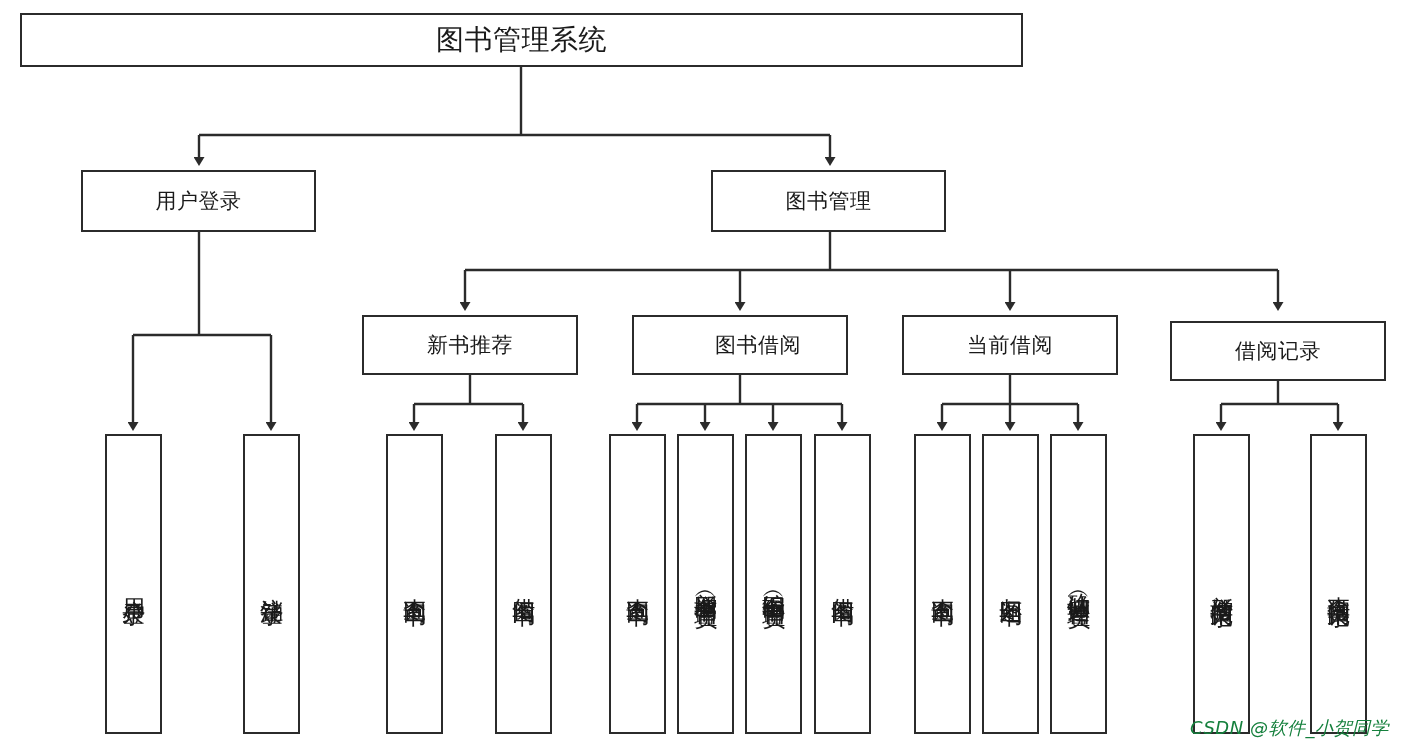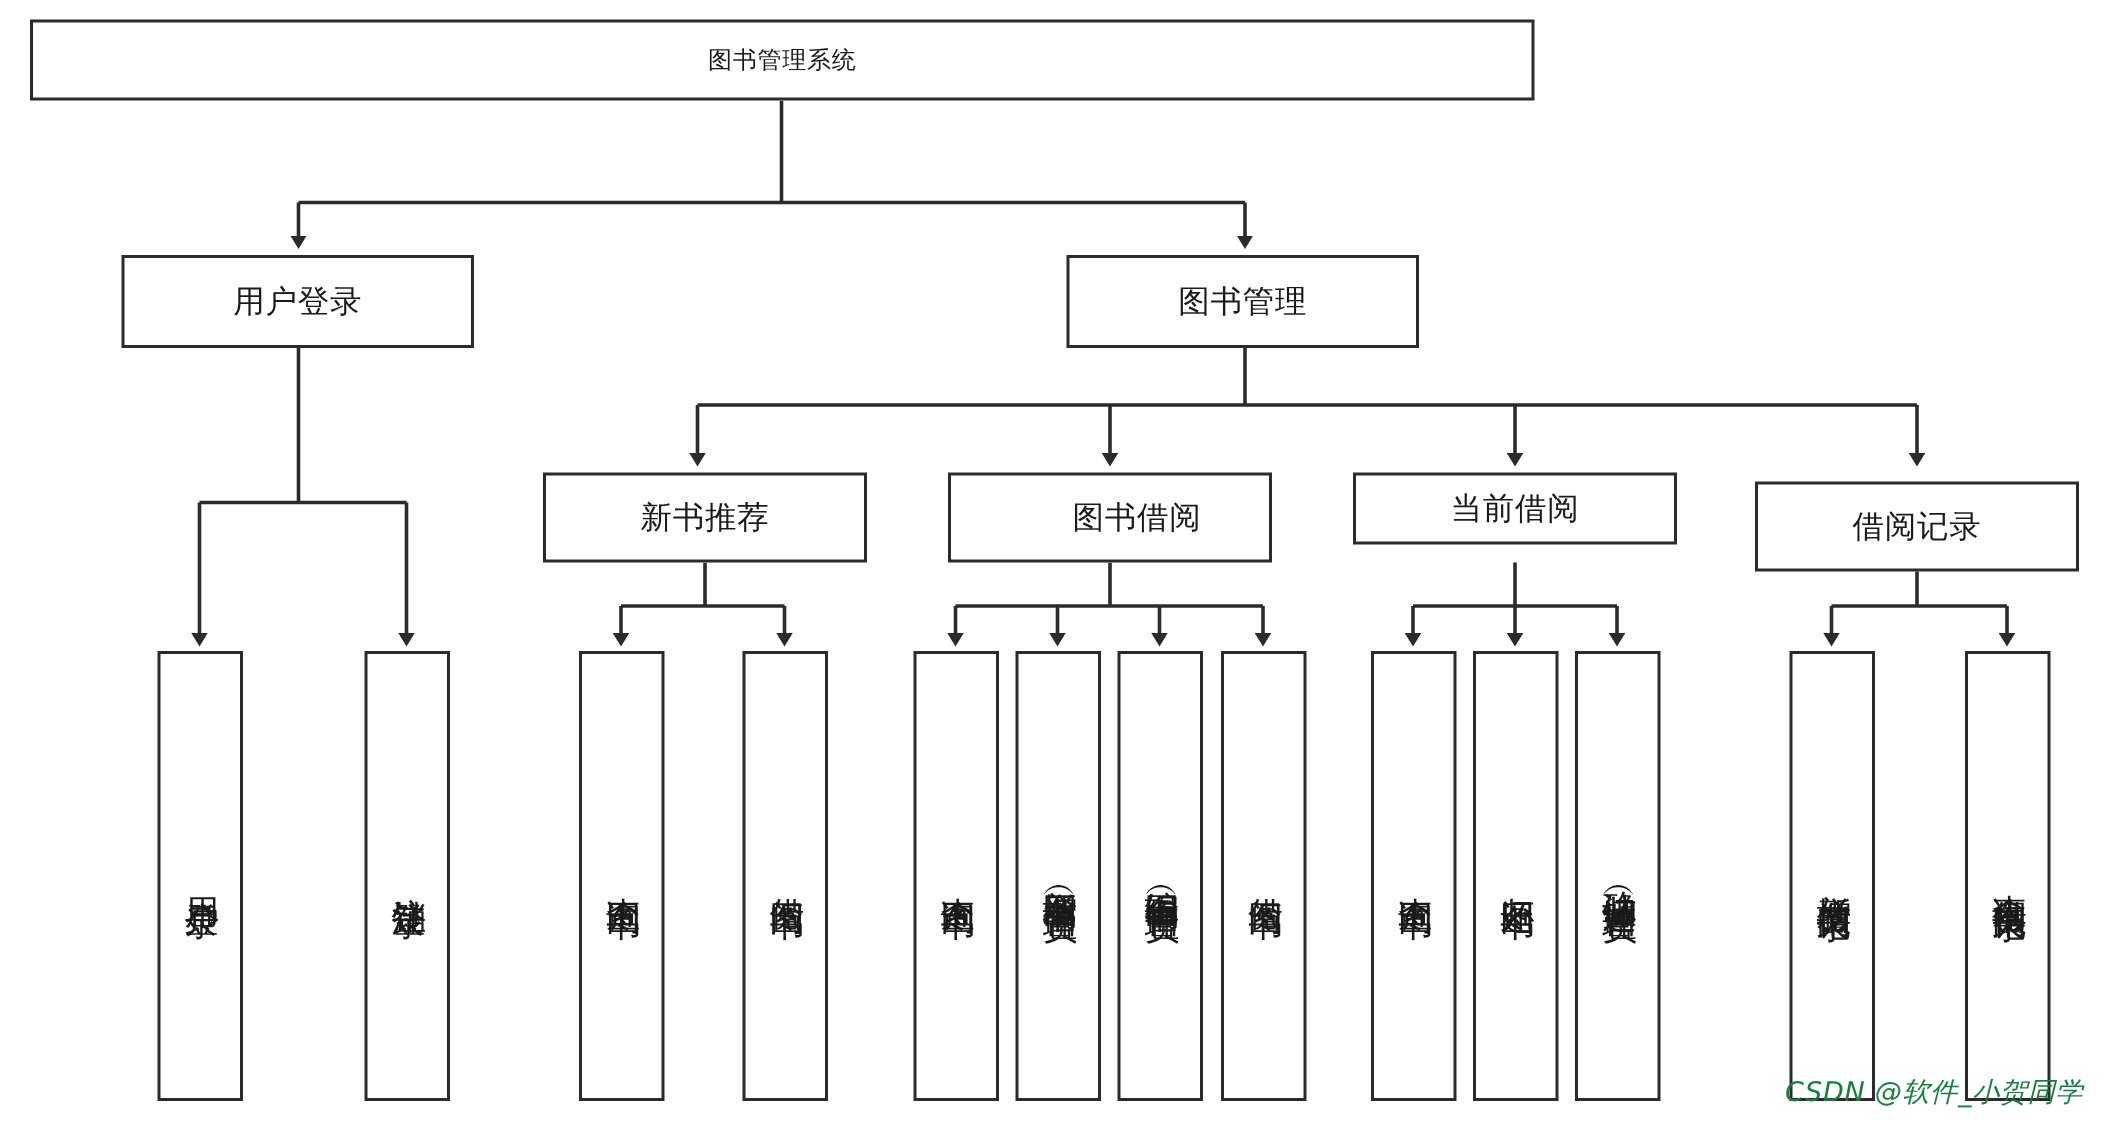--- a/index.html
+++ b/index.html
@@ -41,21 +41,21 @@
     text-align: center;
     line-height: 1.16;
     letter-spacing: 0.5px;
   }
   
   .node.horiz .label {
     writing-mode: horizontal-tb;
     font-size: 21px;
   }
   .node.root .label {
-    font-size: 16px;
+    font-size: 28px;
   }
   
   .node.vert {
     align-items: center;
     justify-content: center;
   }
   .node.vert .label {
     writing-mode: vertical-rl;
     text-orientation: upright;
     font-size: 23px;
@@ -139,21 +139,21 @@
   <div class="node horiz" style="left:362px; top:315px; width:216px; height:60px;">
     <span class="label">新书推荐</span>
   </div>
 
   <div class="node horiz" style="left:711px; top:170px; width:235px; height:62px;">
     <span class="label">图书管理</span>
   </div>
   <div class="node horiz" style="left:632px; top:315px; width:216px; height:60px;padding-left:36px;">
     <span class="label">图书借阅</span>
   </div>
-  <div class="node horiz" style="left:902px; top:315px; width:216px; height:48px;">
+  <div class="node horiz" style="left:902px; top:315px; width:216px; height:60px;">
     <span class="label">当前借阅</span>
   </div>
   <div class="node horiz" style="left:1170px; top:321px; width:216px; height:60px;">
     <span class="label">借阅记录</span>
   </div>
 
   <div class="node vert" style="left:105px; top:434px; width:57px; height:300px;">
     <span class="label">用户登录</span>
   </div>
   <div class="node vert" style="left:243px; top:434px; width:57px; height:300px;">

